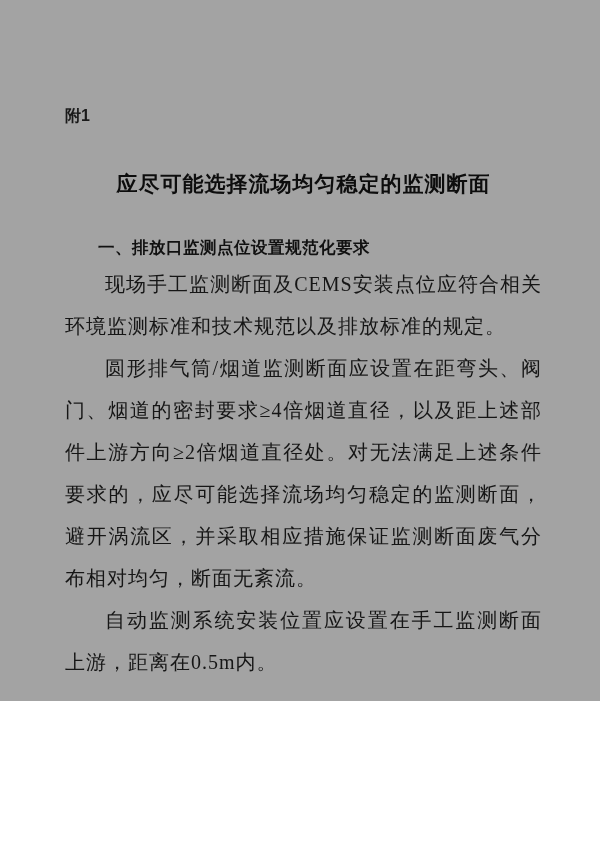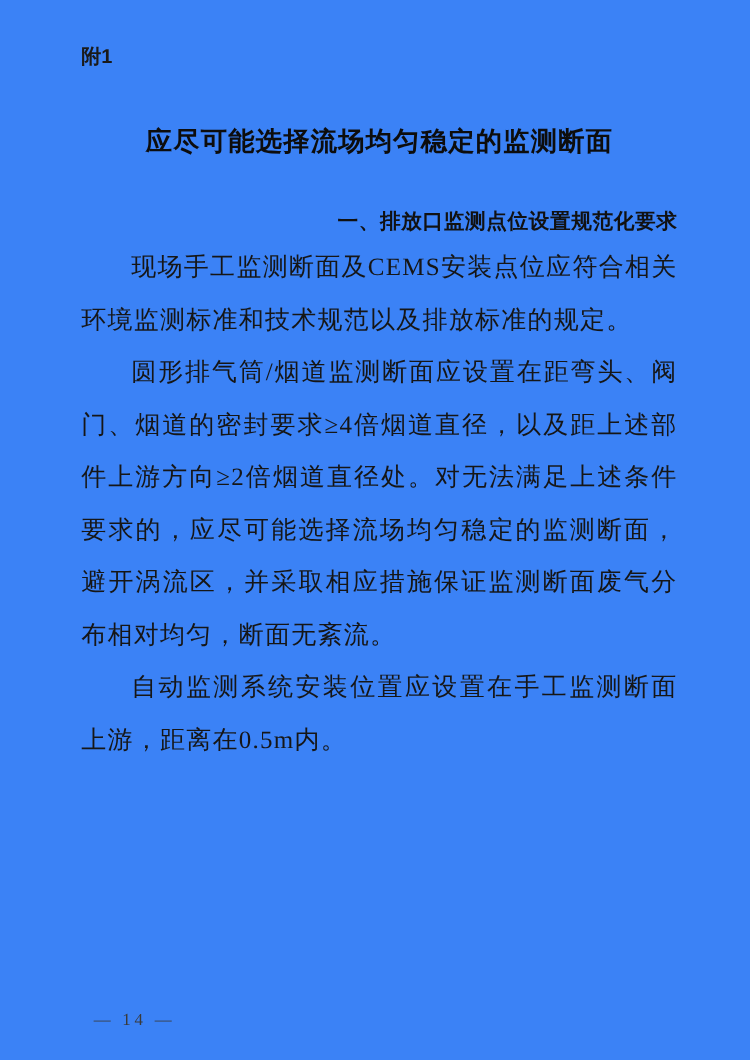--- a/index.html
+++ b/index.html
@@ -3,24 +3,24 @@
 <meta charset="utf-8">
 <style>
   html, body {
     margin: 0;
     padding: 0;
     background: #ffffff;
   }
   .page {
     position: relative;
     width: 600px;
-    height: 848px;
-    background: #3b82f6;
+    height: 701px;
+    background: #a3a3a3;
     box-sizing: border-box;
-    padding: 36px 58px 0 65px;
+    padding: 106px 58px 0 65px;
     color: #161616;
     font-family: "Liberation Serif", "DejaVu Serif", serif;
     overflow: hidden;
   }
   .attachment-label {
     font-family: "Liberation Sans", "DejaVu Sans", sans-serif;
     font-weight: 600;
     font-size: 16px;
     line-height: 20px;
     color: #1a1a1a;
@@ -37,21 +37,20 @@
   }
   .section-heading {
     margin-top: 35px;
     text-indent: 2em;
     font-family: "Liberation Sans", "DejaVu Sans", sans-serif;
     font-weight: 700;
     font-size: 16.5px;
     line-height: 31px;
     letter-spacing: 0.5px;
     color: #111111;
-    text-align: right;
   }
   .body-paragraph {
     margin: 0;
     text-indent: 2em;
     text-align: justify;
     font-size: 20px;
     line-height: 42px;
     letter-spacing: 1px;
     color: #161616;
   }

